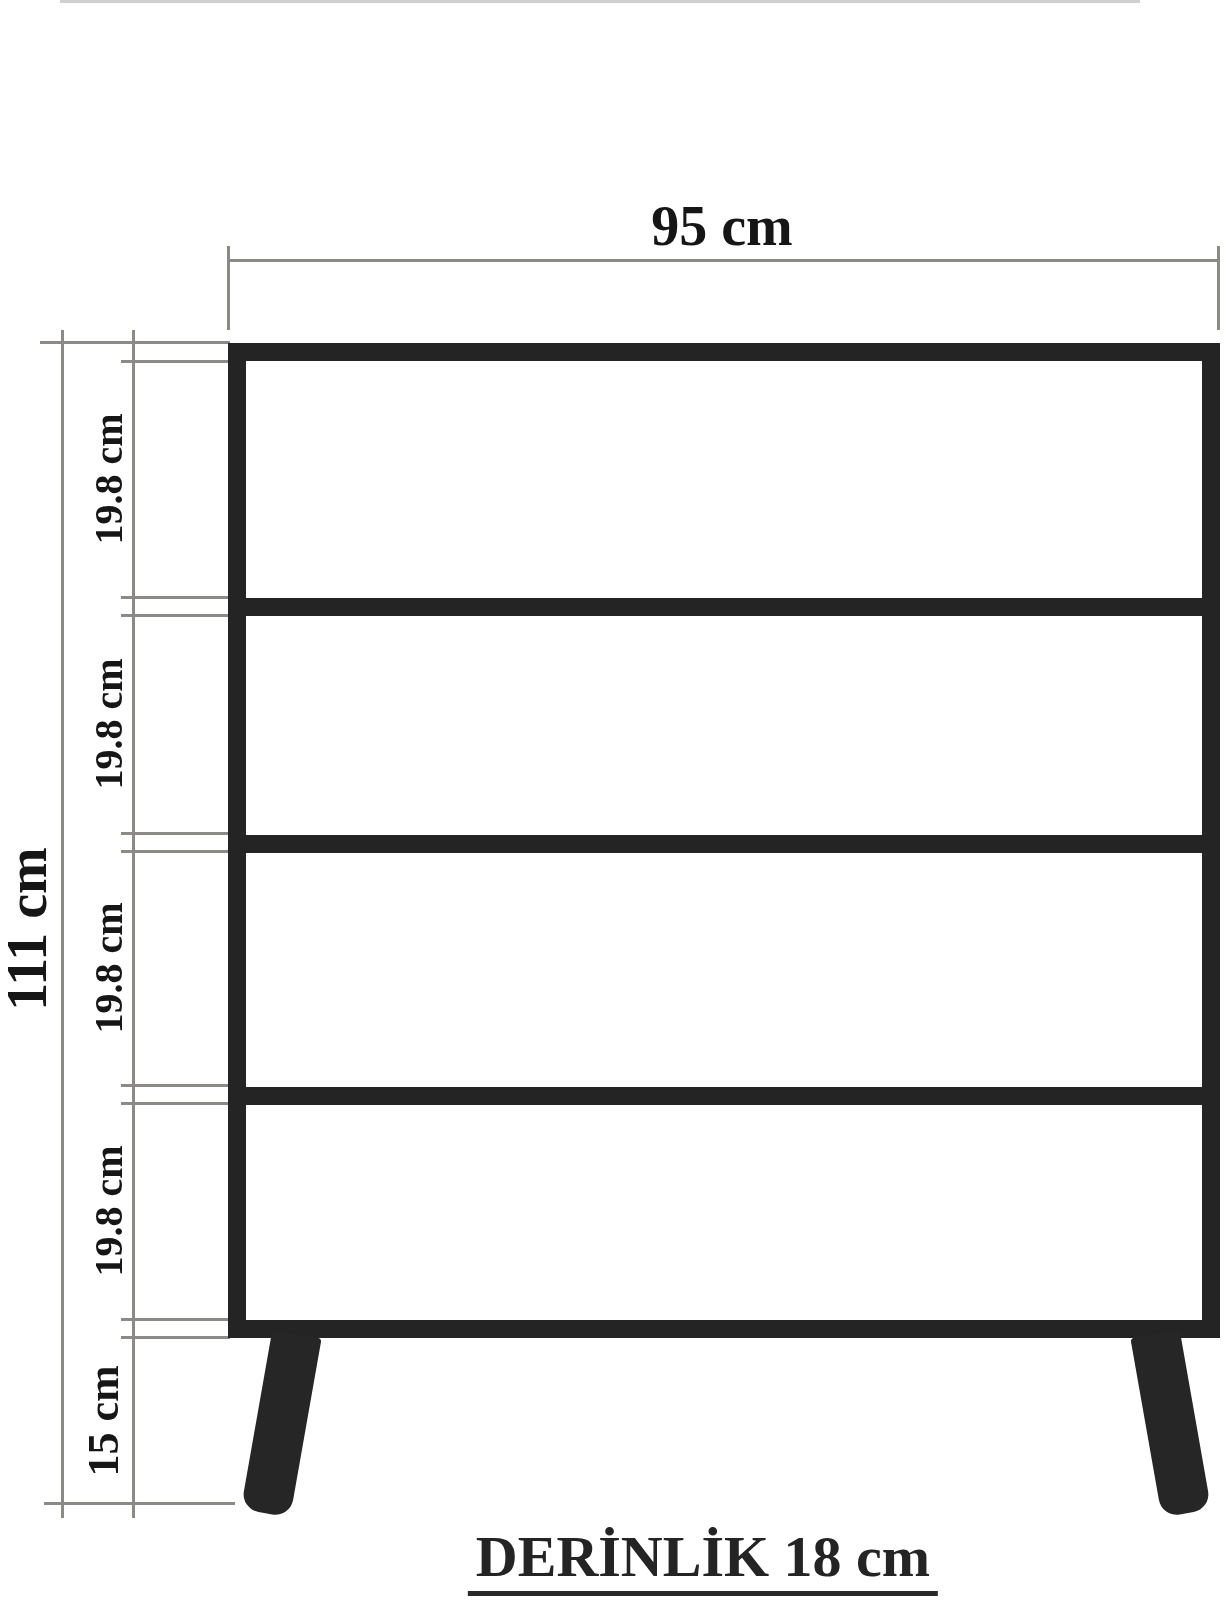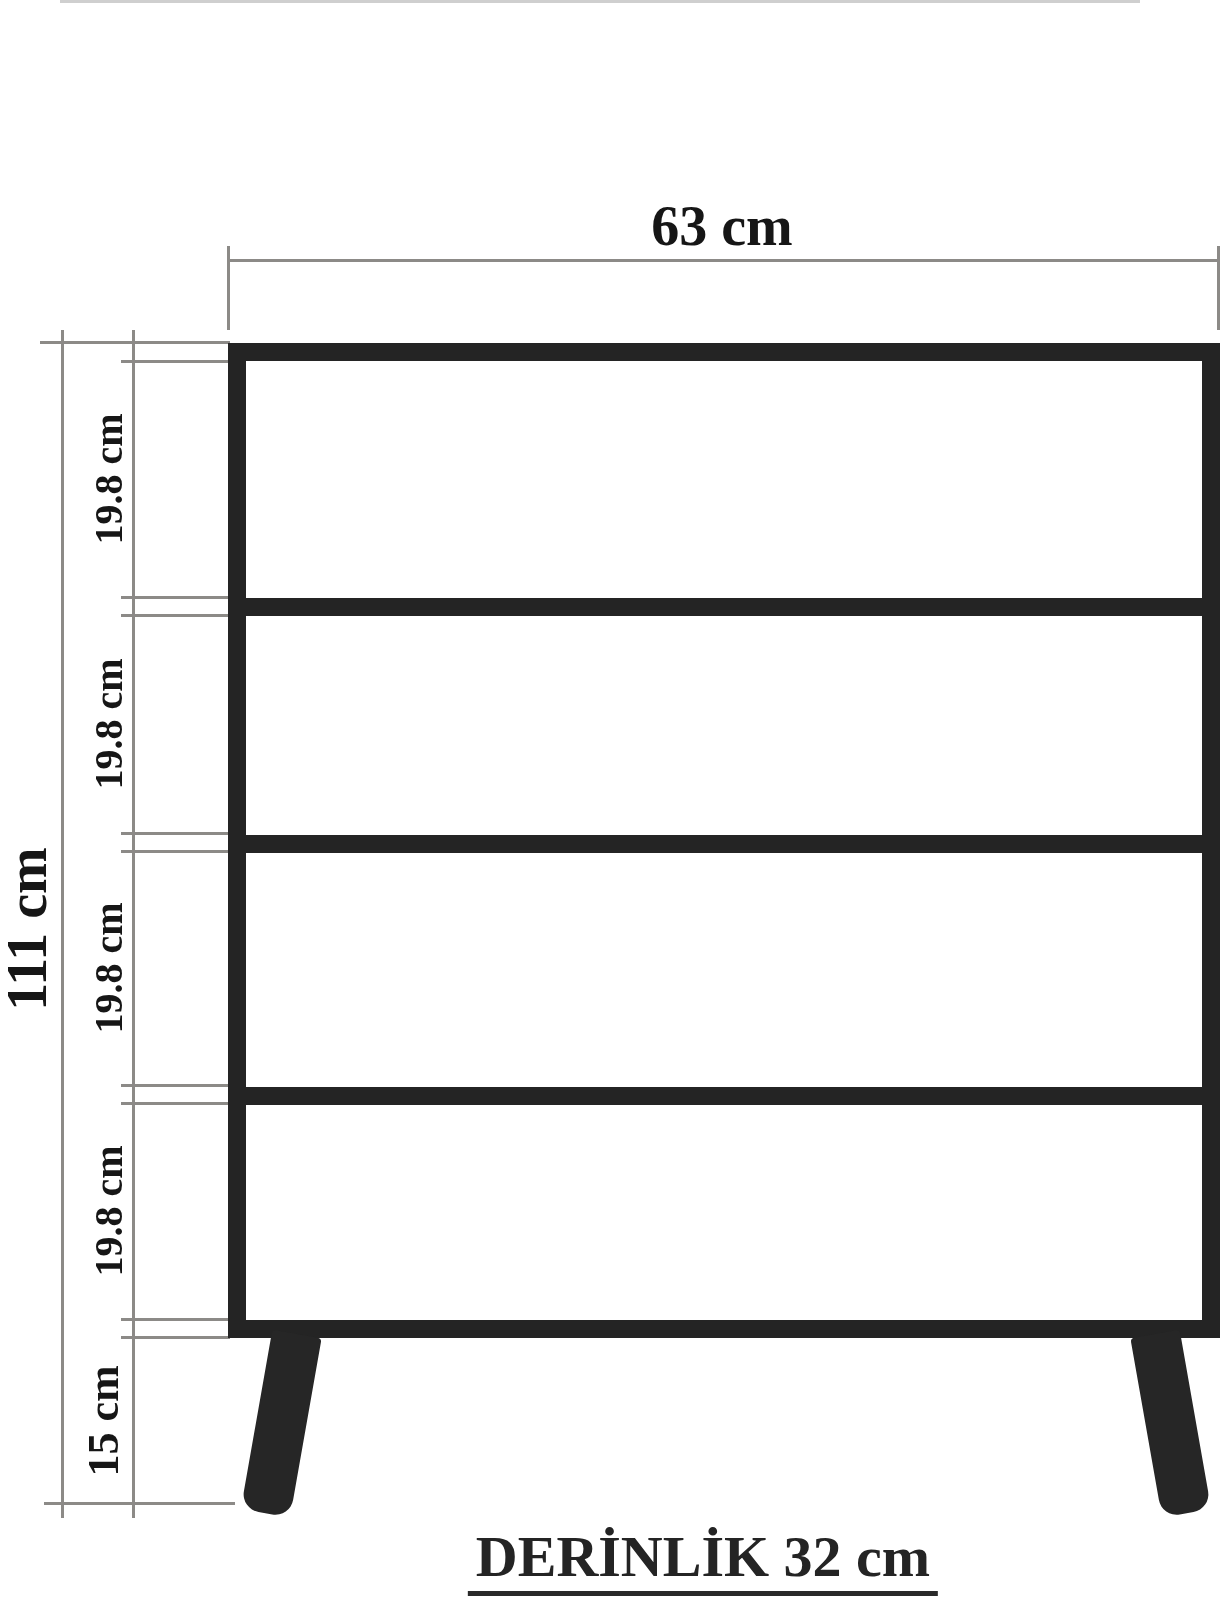--- a/index.html
+++ b/index.html
@@ -74,21 +74,21 @@
   }
 </style>
 </head>
 <body>
 
 <div class="canvas">
 
   <div class="top-edge"></div>
 
   <div class="anchor" style="left:722px; top:226px;">
-    <span class="dim-label size-big">63 cm</span>
+    <span class="dim-label size-big">95 cm</span>
   </div>
   <div class="abs dimline" style="left:228px; top:259px; width:992px; height:3px;"></div>
   <div class="abs dimline" style="left:227px; top:246px; width:3px; height:84px;"></div>
   <div class="abs dimline" style="left:1217px; top:246px; width:3px; height:84px;"></div>
 
   <div class="abs dimline" style="left:61px; top:330px; width:3px; height:1188px;"></div>
   <div class="abs dimline" style="left:132px; top:330px; width:3px; height:1188px;"></div>
 
   <div class="abs dimline" style="left:40px;  top:341px;  width:190px; height:3px;"></div>
   <div class="abs dimline" style="left:121px; top:360px;  width:109px; height:3px;"></div>
@@ -128,15 +128,15 @@
   <div class="abs cab" style="left:1202px; top:343px; width:18px; height:995px;"></div>
   <div class="abs cab" style="left:228px; top:1320px; width:992px; height:18px;"></div>
 
   <div class="abs cab" style="left:244px; top:598px; width:960px; height:18px;"></div>
   <div class="abs cab" style="left:244px; top:835px; width:960px; height:18px;"></div>
   <div class="abs cab" style="left:244px; top:1087px; width:960px; height:18px;"></div>
 
   <div class="abs leg leg-left" style="left:272px; top:1334px; width:50px; height:182px;"></div>
   <div class="abs leg leg-right" style="left:1130px; top:1334px; width:50px; height:182px;"></div>
 
-  <div class="depth-label">DERİNLİK 32 cm</div>
+  <div class="depth-label">DERİNLİK 18 cm</div>
 
 </div>
 
 </body></html>

